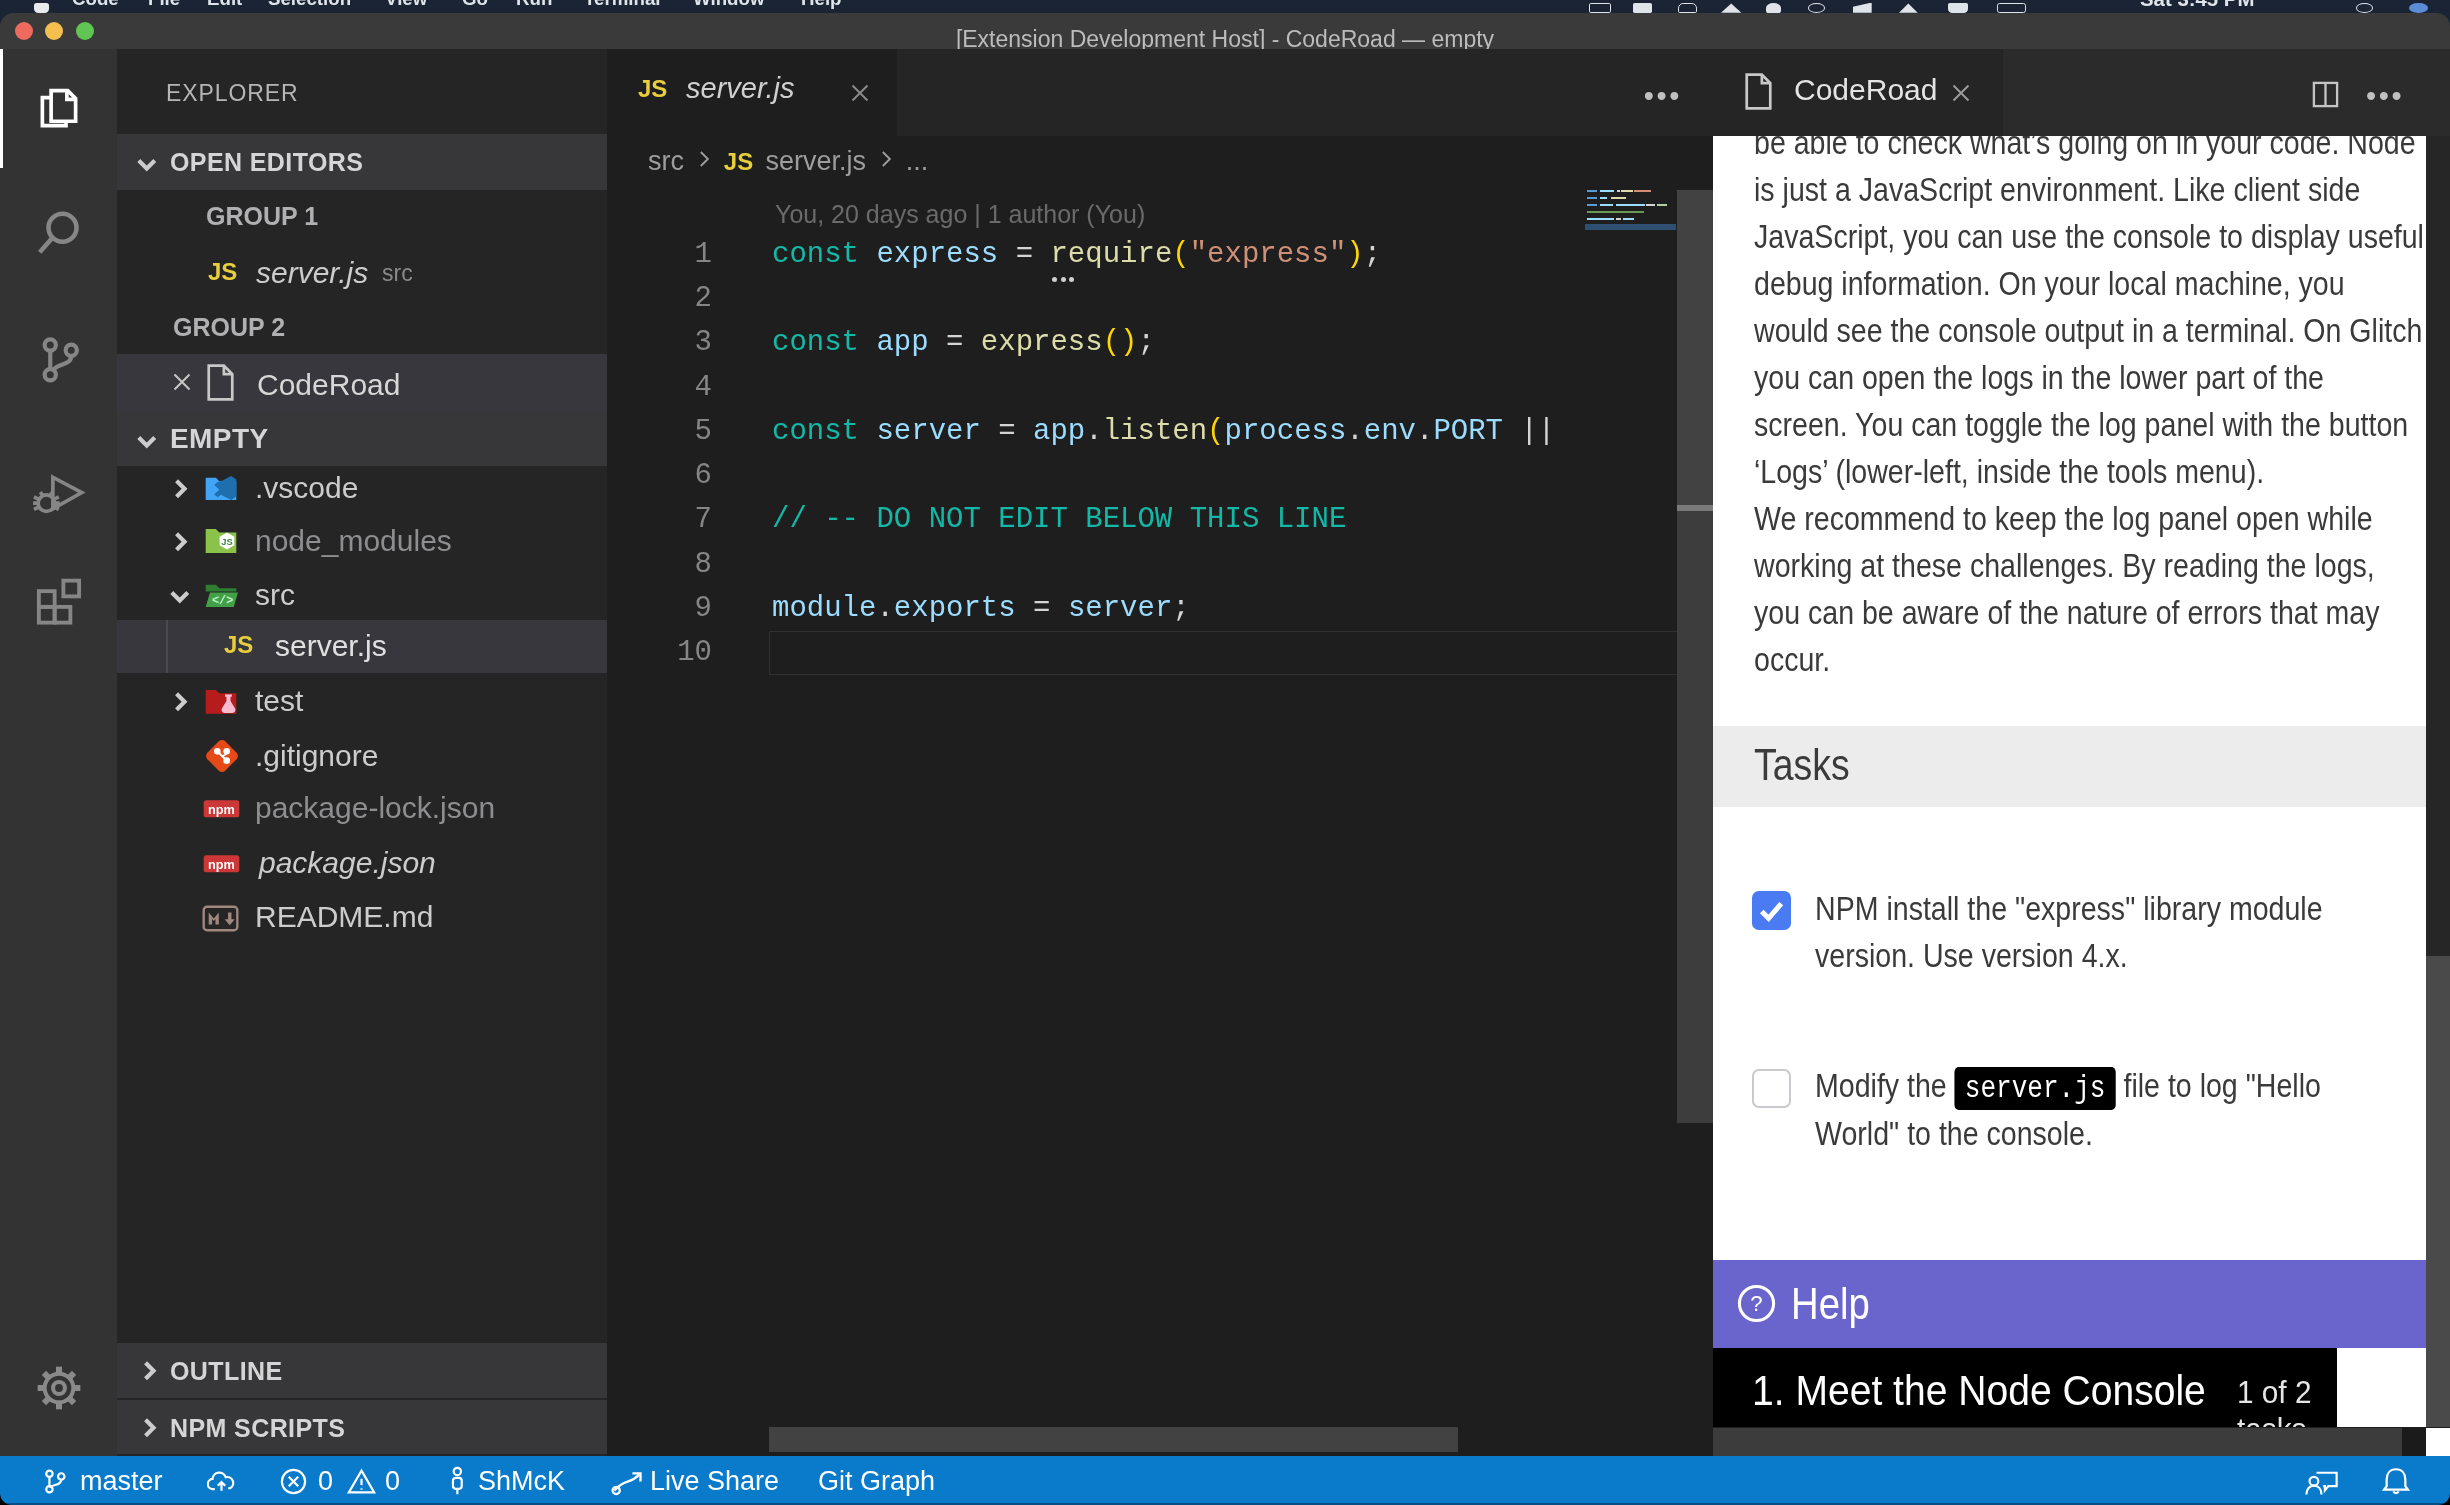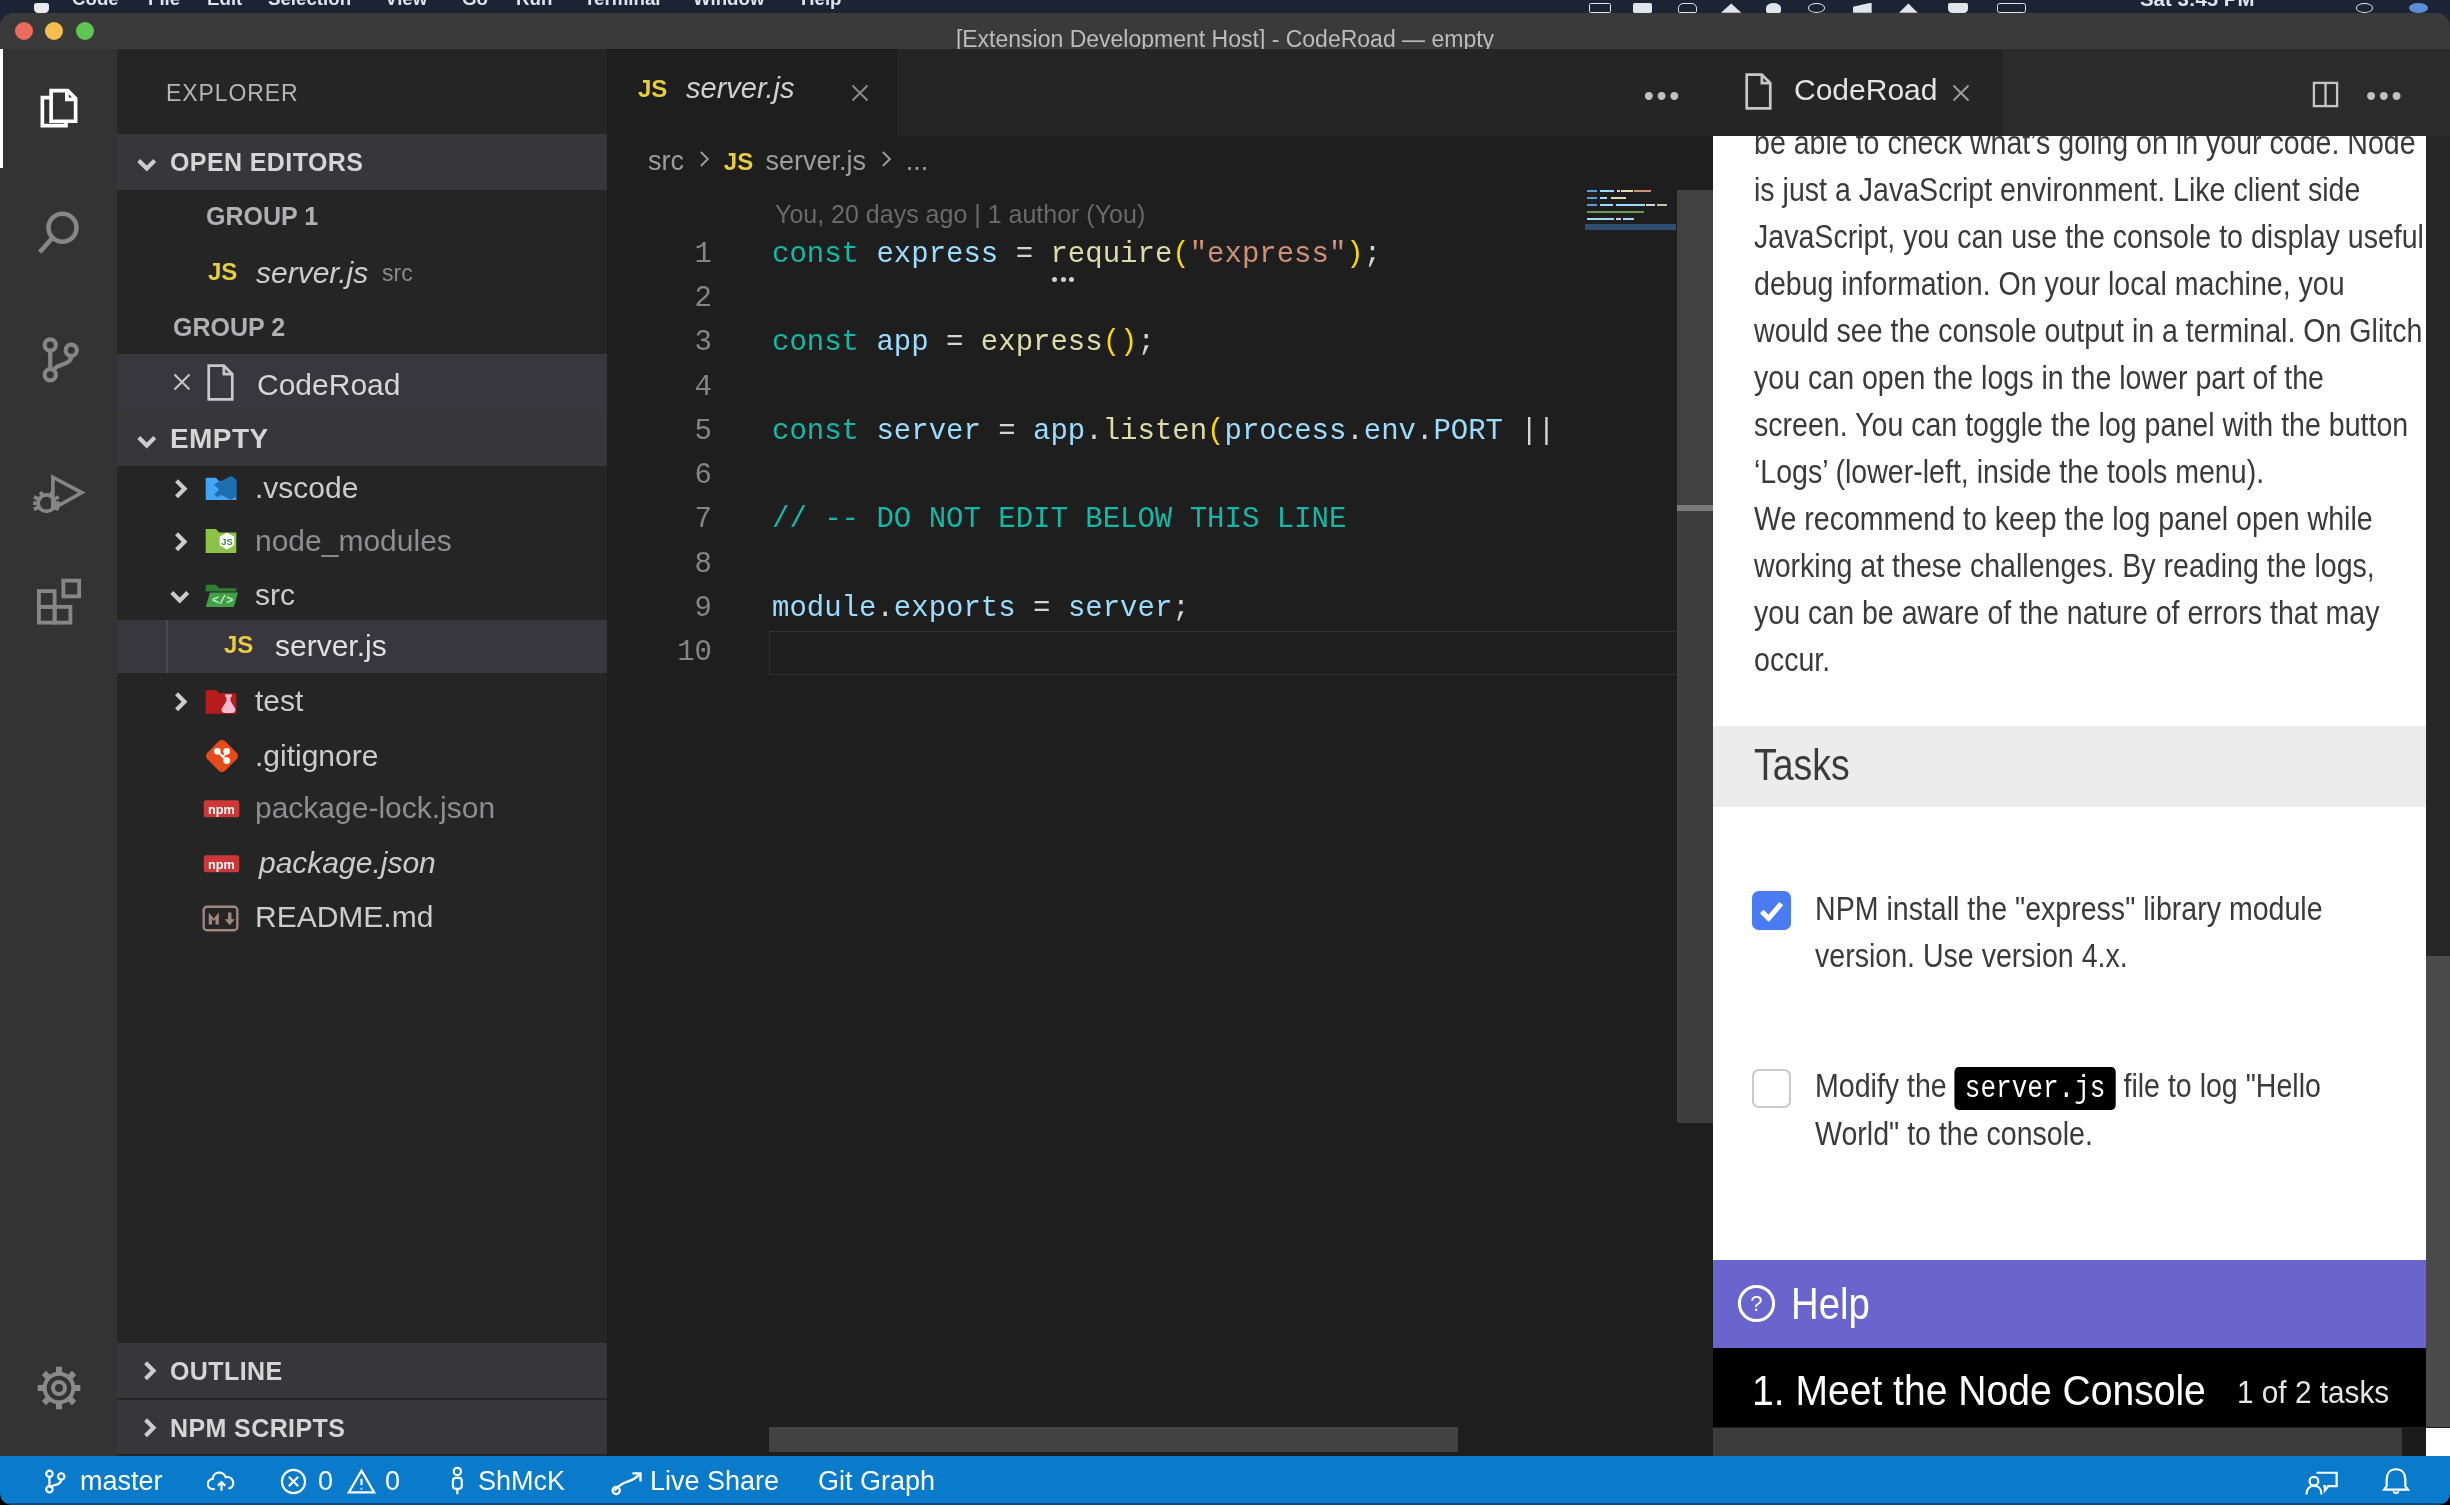--- a/index.html
+++ b/index.html
@@ -420,21 +420,21 @@
   <div class="wv-text abs sx" style="left:102px; top:974px;">World" to the console.</div>
 
   <div class="abs" style="left:0; top:1124px; width:713px; height:88px; background:#6a65cd;">
     <svg style="position:absolute; left:23px; top:23px;" width="41" height="41" viewBox="0 0 24 24">
         <circle cx="12" cy="12" r="10" fill="none" stroke="#ffffff" stroke-width="1.8"></circle>
         <text x="12" y="16.5" text-anchor="middle" font-size="13" fill="#ffffff" font-family="Liberation Sans">?</text>
       </svg>
     <div style="position:absolute; left:78px; top:18.7px; color:#ffffff; font-size:44px; transform:scaleX(0.87); transform-origin:0 0;">Help</div>
   </div>
 
-  <div class="abs" style="left:0; top:1212px; width:713px; height:79px; background:#000000;">
+  <div class="abs" style="left:0; top:1212px; width:624px; height:79px; background:#000000;">
     <div style="position:absolute; left:39px; top:18.7px; color:#ffffff; font-size:42px; transform:scaleX(0.93); transform-origin:0 0;">1. Meet the Node Console</div>
     <div style="position:absolute; left:524px; top:25.5px; color:#e6e6e6; font-size:32px; transform:scaleX(0.93); transform-origin:0 0;">1 of 2 tasks</div>
   </div>
 
   <div class="abs" style="left:713px; top:0; width:24px; height:820px; background:#262626;"></div>
   <div class="abs" style="left:713px; top:820px; width:24px; height:471px; background:#4a4a4b;"></div>
 </div>
 
 <div class="abs" style="left:1713px; top:1428px; width:689px; height:29px; background:#3c3c3c;"></div>
 <div class="abs" style="left:2402px; top:1428px; width:24px; height:29px; background:#1b1b1b;"></div>

